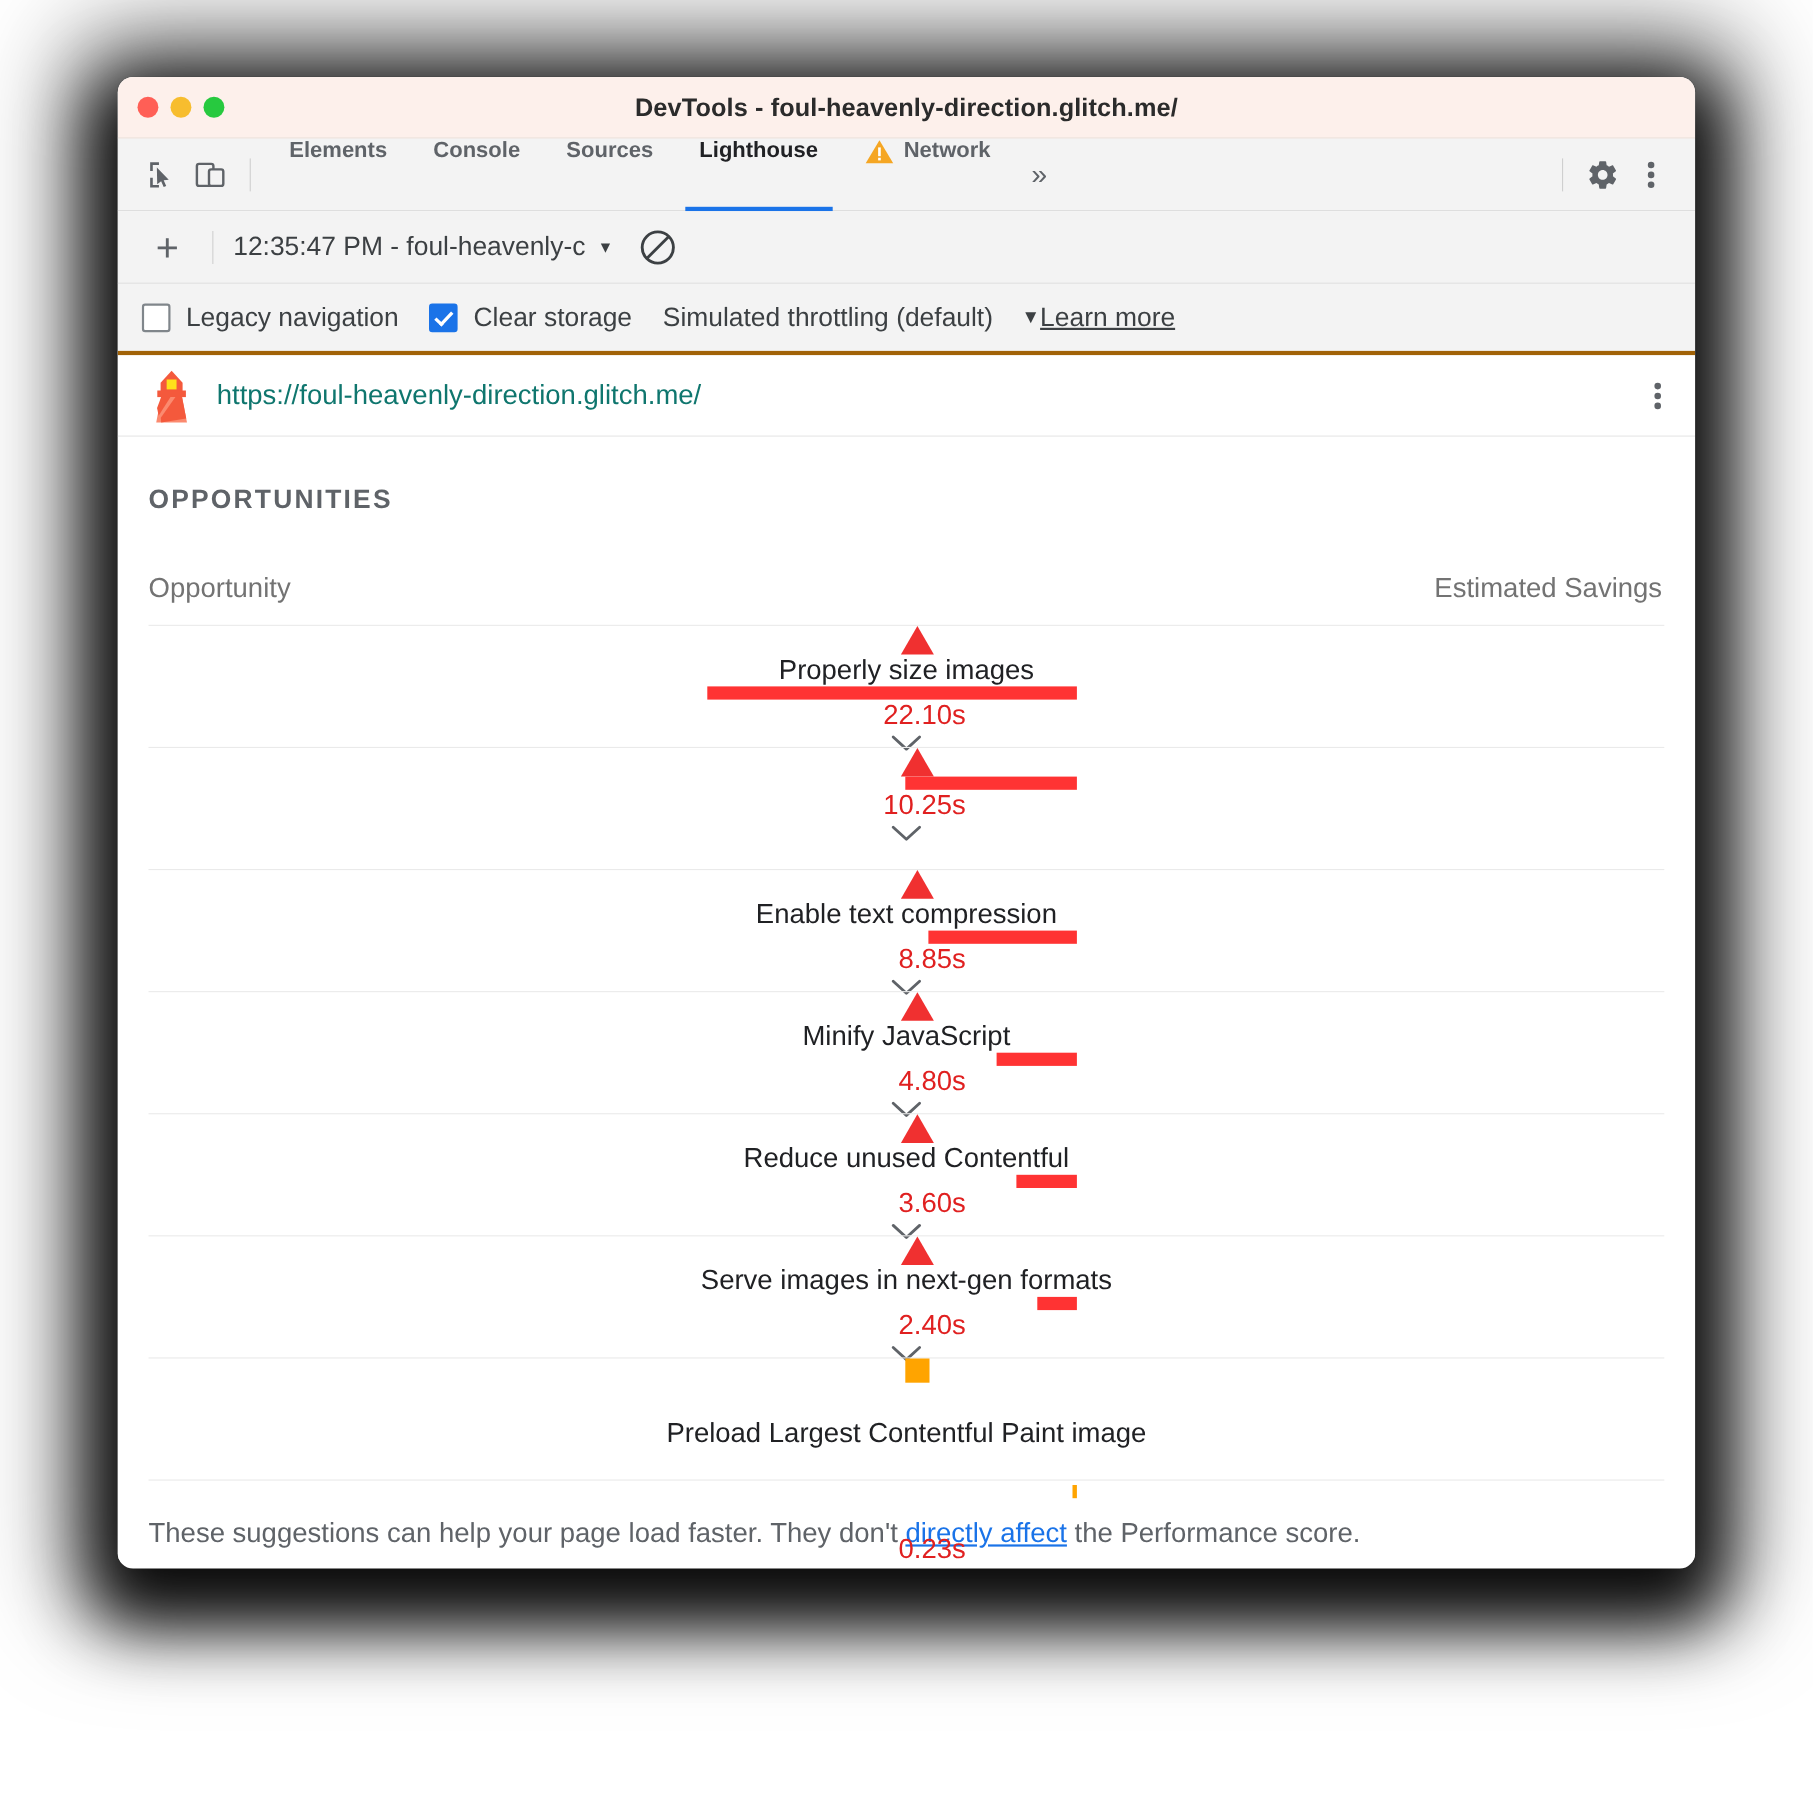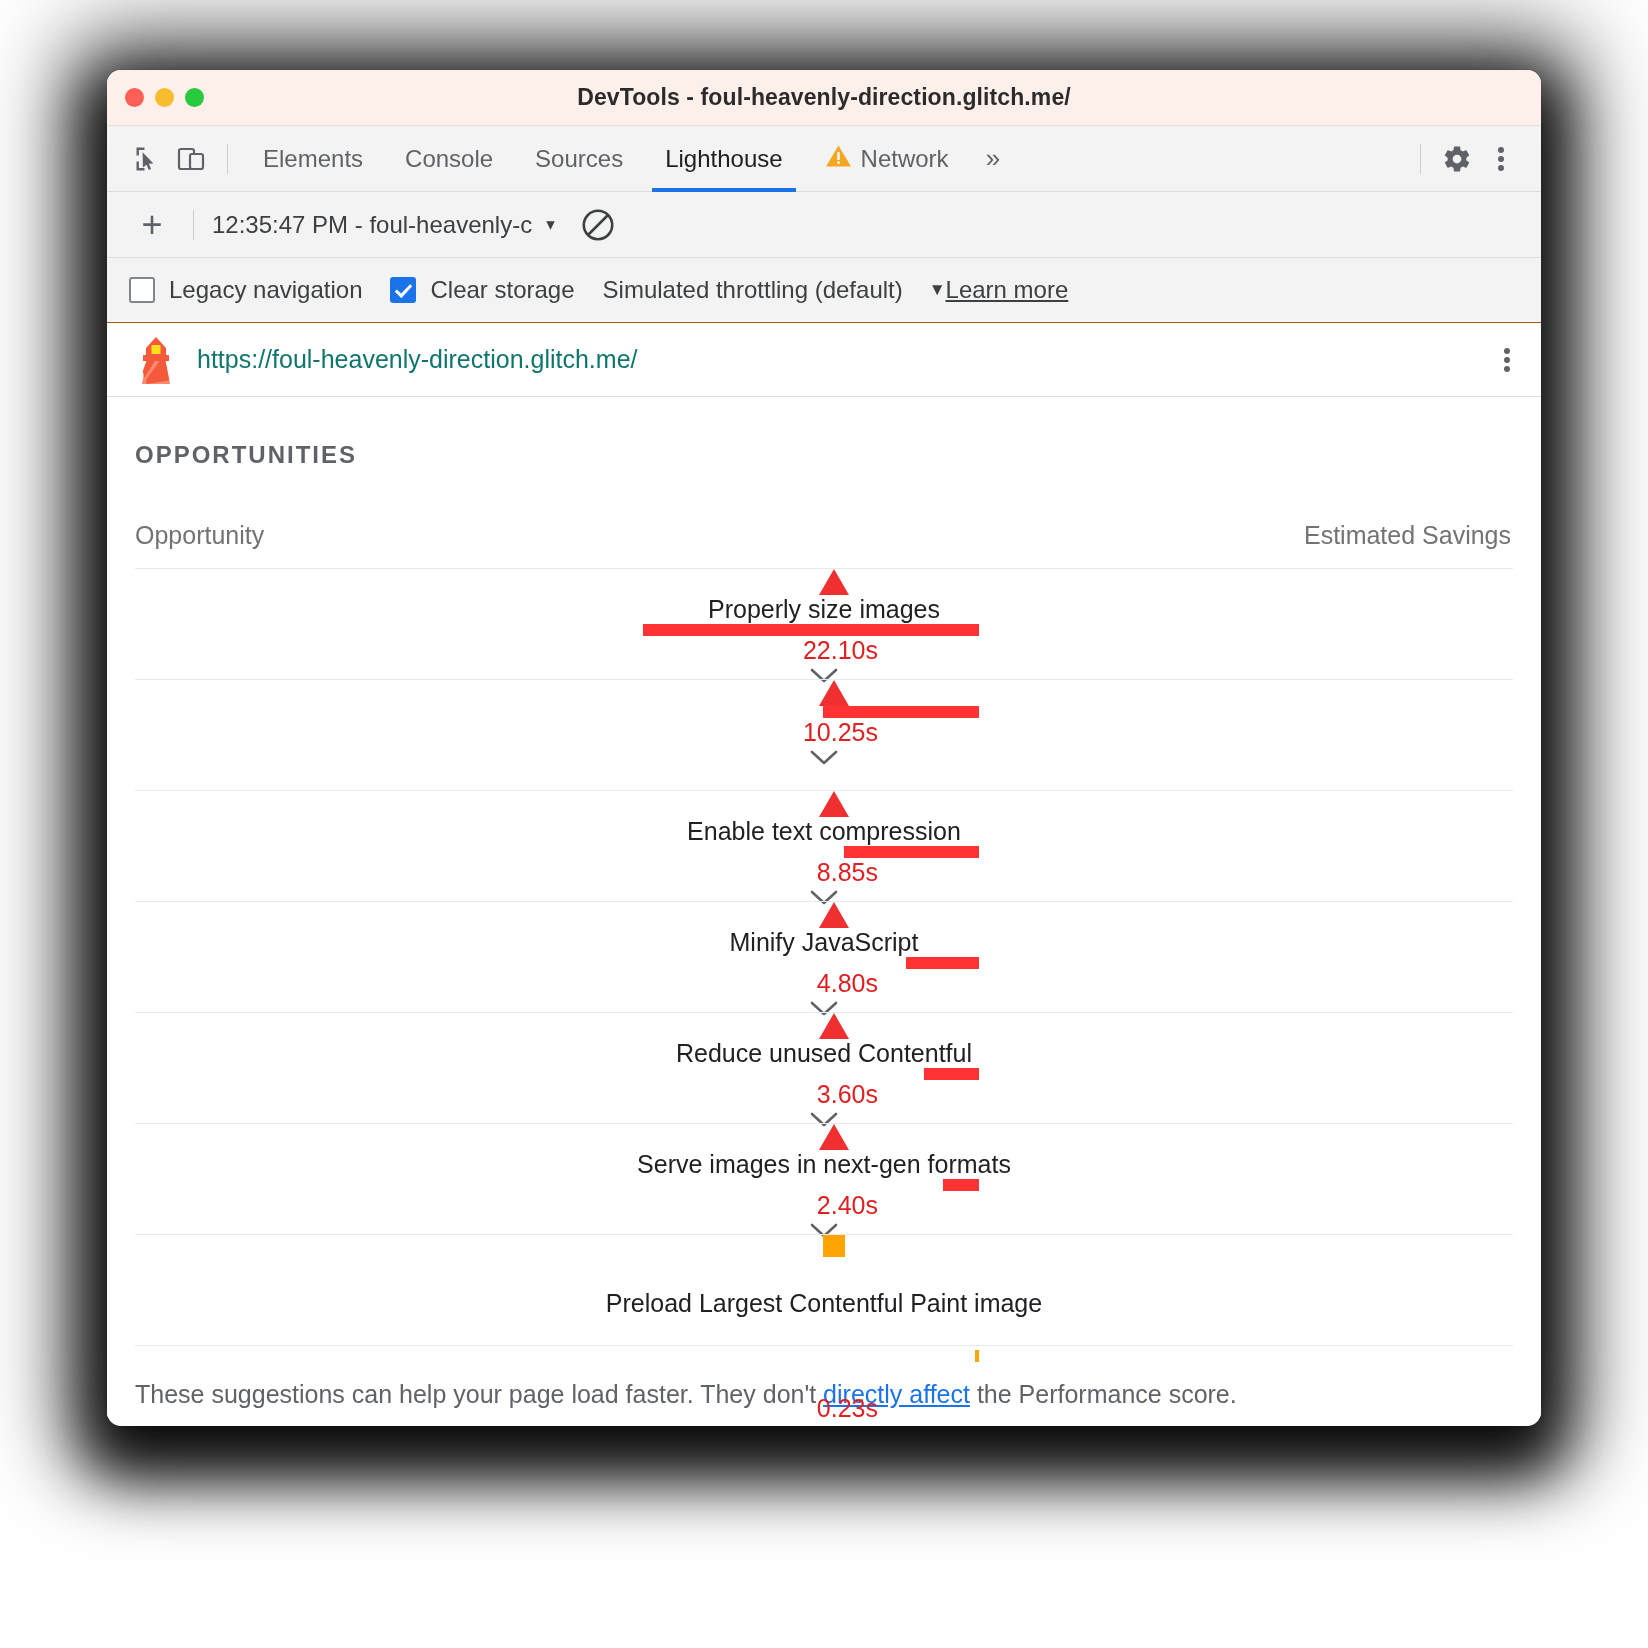--- a/index.html
+++ b/index.html
@@ -98,27 +98,28 @@
   }
   .tabs {
     display: flex;
     align-items: center;
     height: 66px;
   }
   .tab {
     position: relative;
     height: 66px;
     display: flex;
-    align-items: center;
+    align-items: flex-start;
     gap: 9px;
     padding: 0 21px;
-    font-size: 24px;
+    font-size: 20px;
     color: #5f6368;
     cursor: pointer;
     white-space: nowrap;
+    font-weight: bold;
   }
   .tab.active {
     color: #202124;
   }
   .tab.active::after {
     content: "";
     position: absolute;
     left: 8px;
     right: 8px;
     bottom: 0;
@@ -180,21 +181,21 @@
     cursor: pointer;
     display: flex;
     align-items: center;
   }
 
   
   .settingsbar {
     position: relative;
     height: 65px;
     background: #f3f3f3;
-    border-bottom: 1px solid #a16207;
+    border-bottom: 4px solid #a16207;
     display: flex;
     align-items: center;
     padding: 0 22px;
     box-sizing: border-box;
     font-size: 24px;
     color: #3c4043;
   }
   .chk-wrap {
     display: flex;
     align-items: center;

